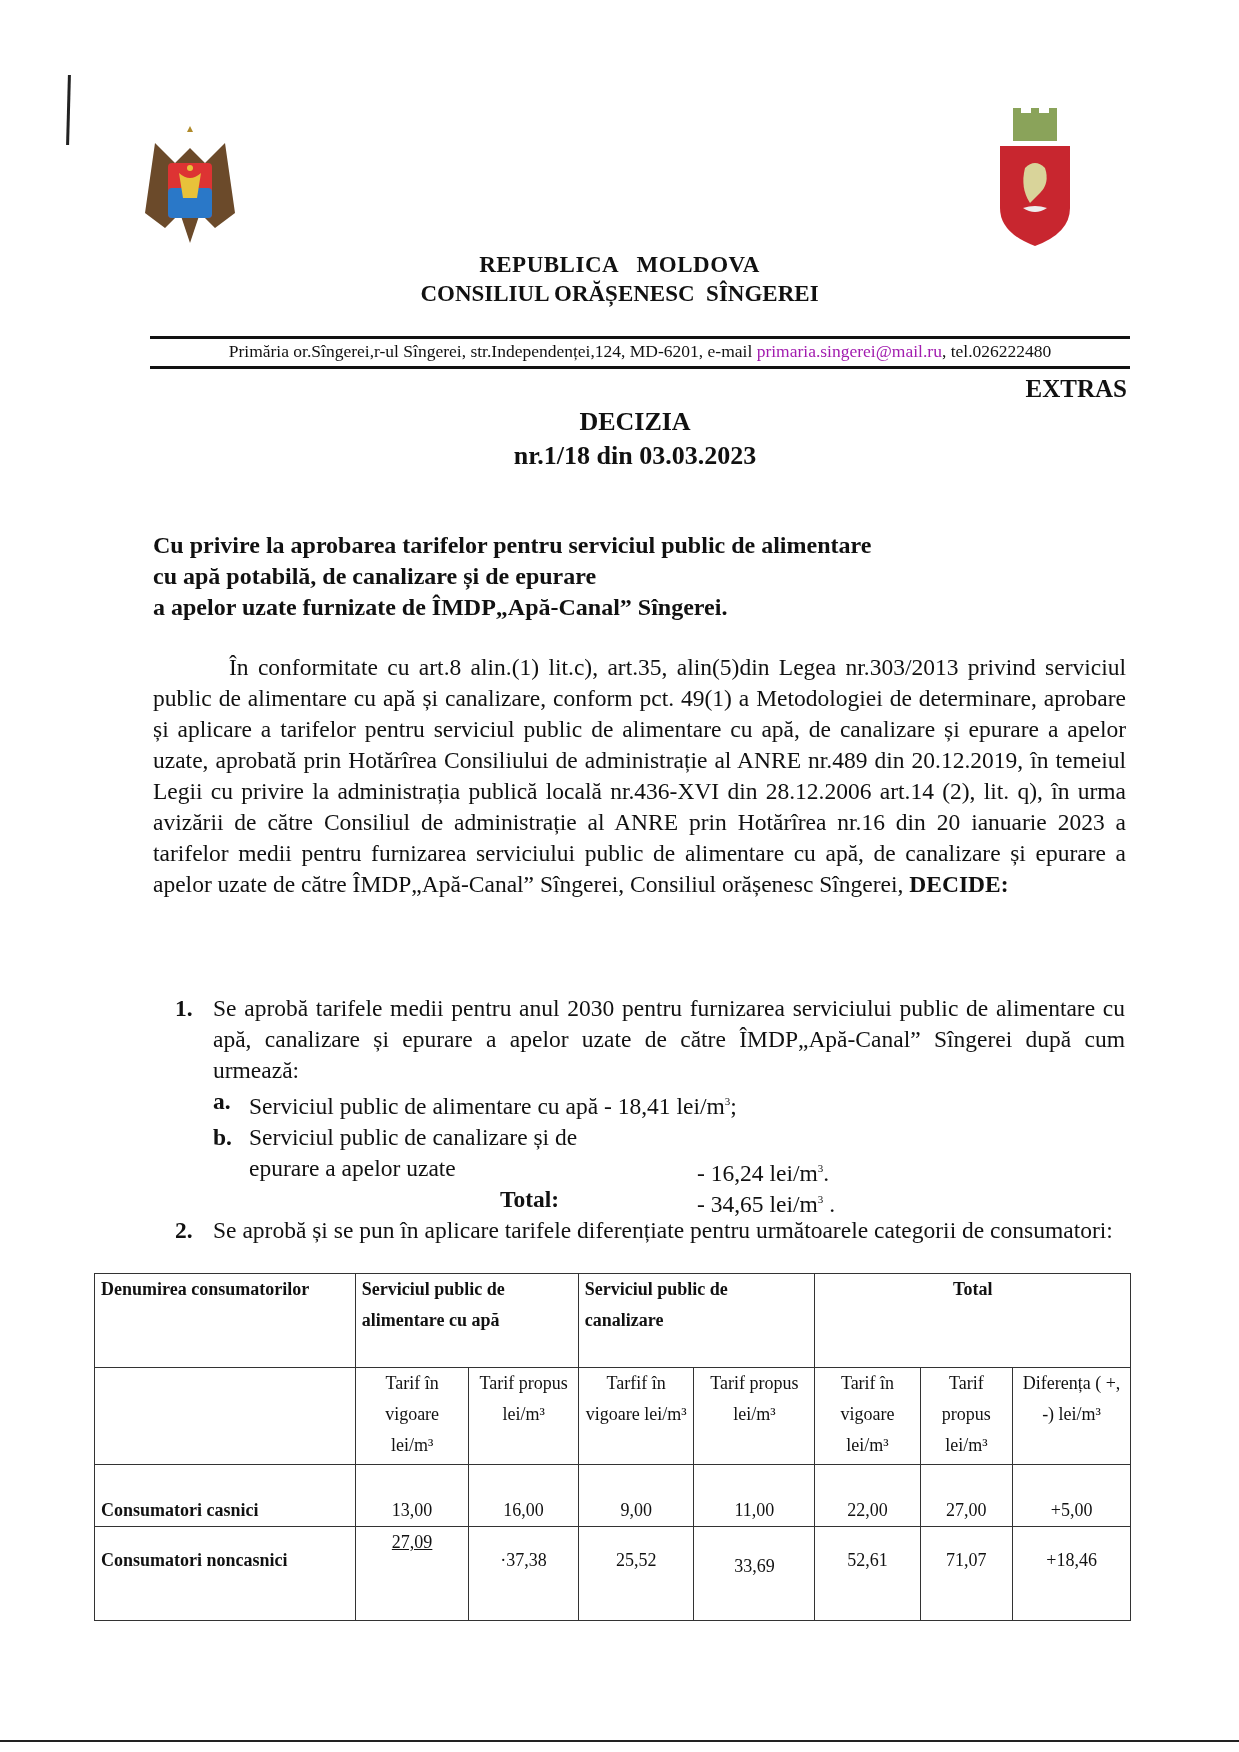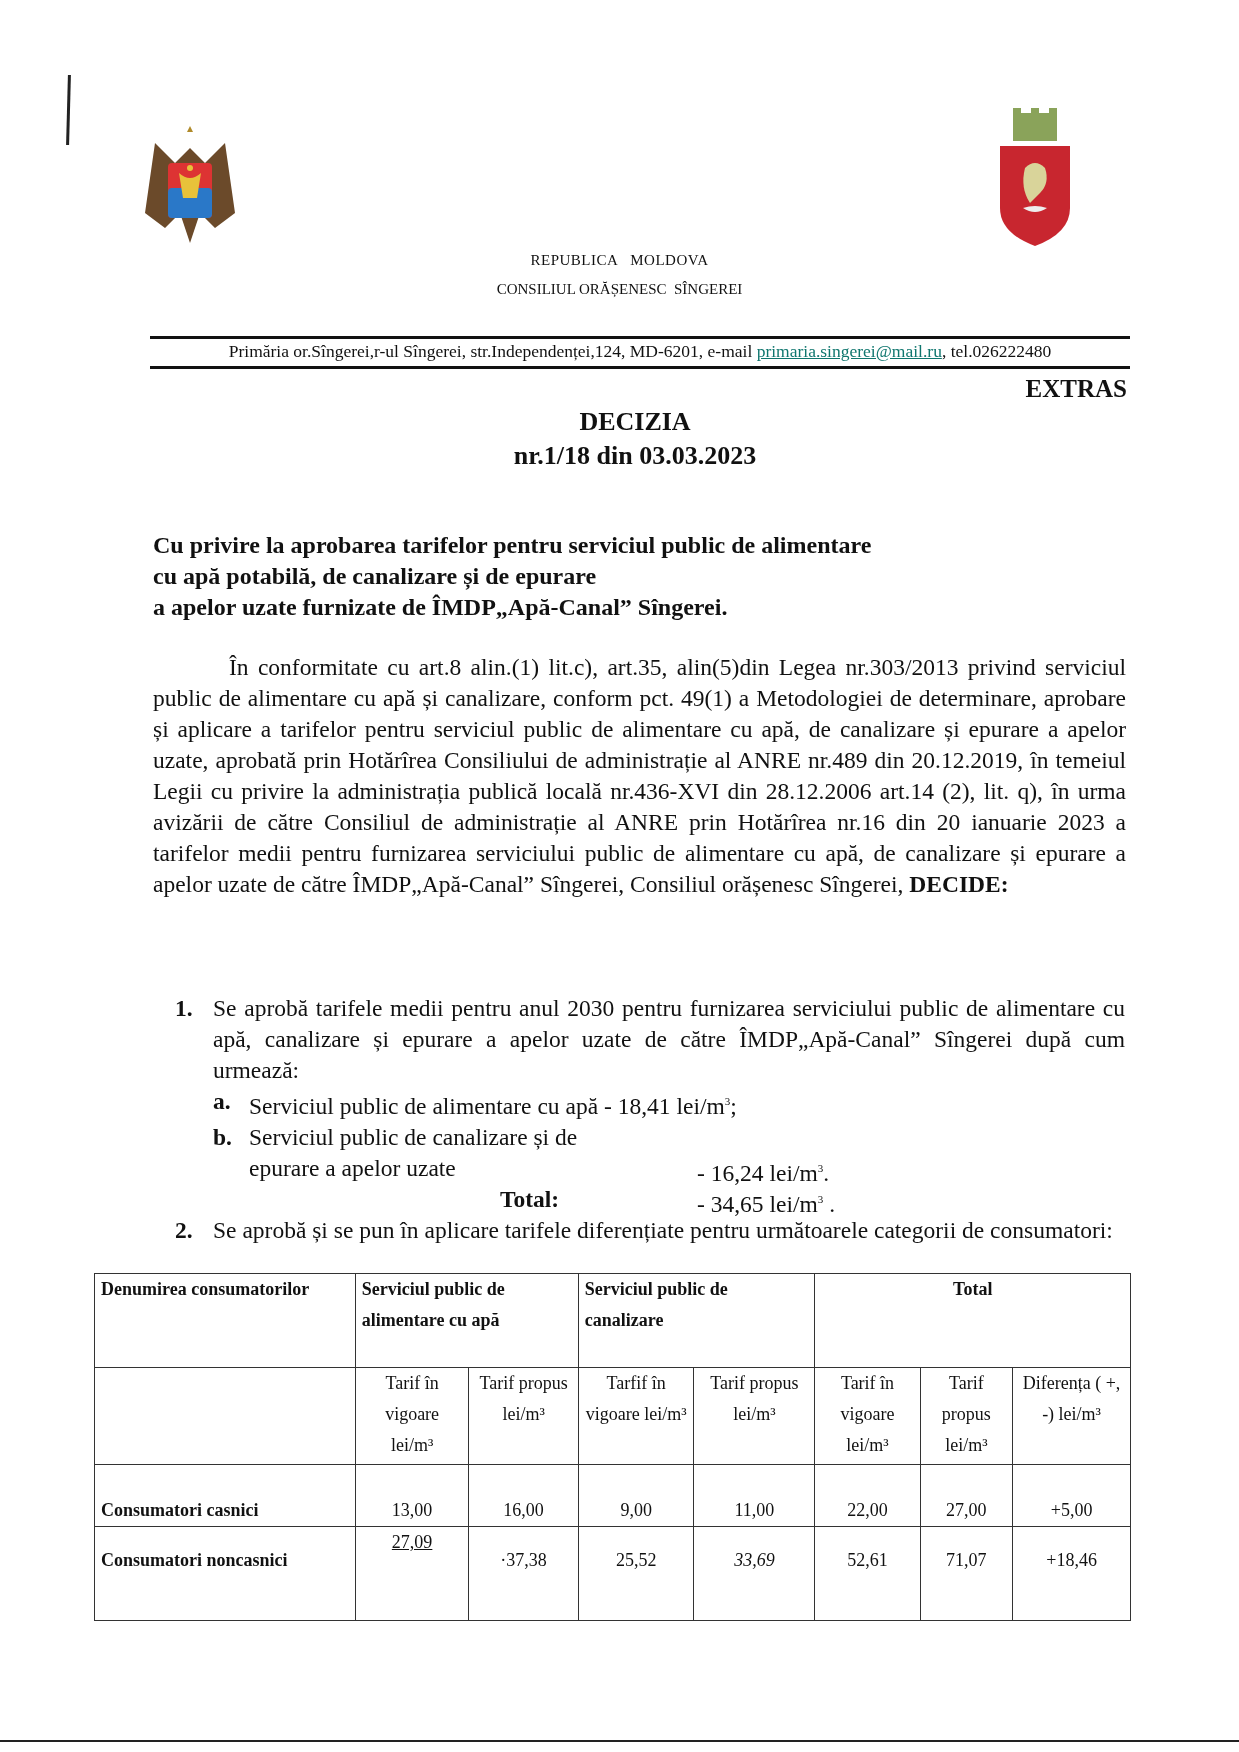--- a/index.html
+++ b/index.html
@@ -5,26 +5,26 @@
     html, body { margin: 0; padding: 0; }
     body {
       width: 1239px; height: 1752px; background: #ffffff; position: relative;
       font-family: "Liberation Serif", "DejaVu Serif", serif; color: #111;
       overflow: hidden;
     }
     .abs { position: absolute; }
     .margin-mark { left: 67px; top: 75px; width: 3px; height: 70px; background: #222; transform: rotate(1.5deg); }
     .emblem-left { left: 135px; top: 118px; width: 110px; height: 130px; }
     .emblem-right { left: 995px; top: 108px; width: 80px; height: 140px; }
-    .hdr { left: 0; width: 1239px; text-align: center; font-weight: normal; font-size: 15px; }
+    .hdr { left: 0; width: 1239px; text-align: center; font-weight: bold; font-size: 23px; }
     .hdr1 { top: 252px; letter-spacing: 0.5px; }
     .hdr2 { top: 281px; }
     .rule { left: 150px; width: 980px; height: 3px; background: #111; }
     .addr { left: 150px; width: 980px; top: 341px; font-size: 17.5px; text-align: center; white-space: nowrap; }
-    .addr a { color: #0f766e; text-decoration: underline; }
+    .addr a { color: #a21caf; }
     .extras { right: 112px; top: 375px; font-size: 25px; font-weight: bold; }
     .decizia { left: 0; width: 1270px; text-align: center; top: 407px; font-size: 26px; font-weight: bold; }
     .decnr { left: 0; width: 1270px; text-align: center; top: 441px; font-size: 26px; font-weight: bold; }
     .subject { left: 153px; top: 530px; font-size: 24px; font-weight: bold; line-height: 31px; }
     .para { left: 153px; top: 652px; width: 973px; font-size: 23.5px; line-height: 31px; text-align: justify; }
     .para .indent { display: inline-block; width: 76px; }
     .list { left: 175px; top: 993px; width: 950px; font-size: 23.5px; line-height: 31px; }
     .li { position: relative; padding-left: 38px; }
     .li .num { position: absolute; left: 0; top: 0; font-weight: bold; }
     .sub { position: relative; padding-left: 36px; }
@@ -151,21 +151,21 @@
     <td class="num-c" style="vertical-align:bottom !important;">11,00</td>
     <td class="num-c" style="vertical-align:bottom !important;">22,00</td>
     <td class="num-c" style="vertical-align:bottom !important;">27,00</td>
     <td class="num-c" style="vertical-align:bottom !important;">+5,00</td>
   </tr>
   <tr style="height:94px;">
     <td style="font-weight:bold;padding-top:18px;">Consumatori noncasnici</td>
     <td class="th-c" style="padding-top:0;text-decoration:underline;">27,09</td>
     <td class="th-c" style="padding-top:18px;">·37,38</td>
     <td class="th-c" style="padding-top:18px;">25,52</td>
-    <td class="th-c" style="padding-top:18px;font-style:italic;">33,69</td>
+    <td class="th-c" style="padding-top:24px;">33,69</td>
     <td class="th-c" style="padding-top:18px;">52,61</td>
     <td class="th-c" style="padding-top:18px;">71,07</td>
     <td class="th-c" style="padding-top:18px;">+18,46</td>
   </tr>
 </tbody>
   </table>
 
 <div class="abs bottom-rule"></div>
 
 </body></html>

